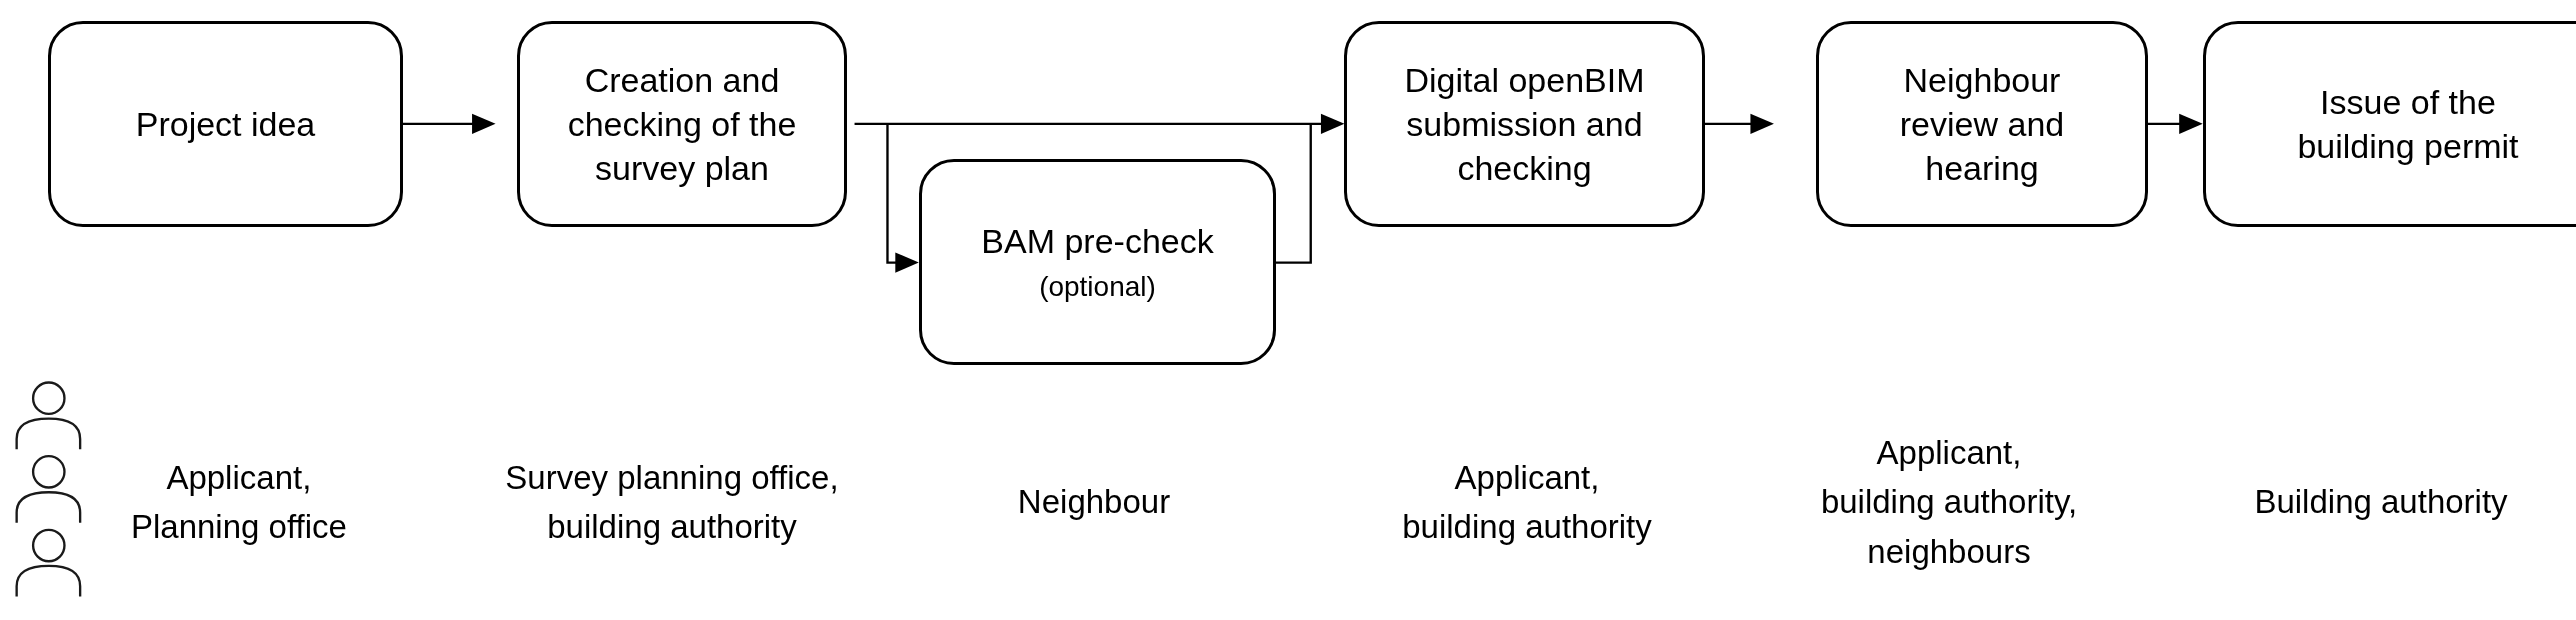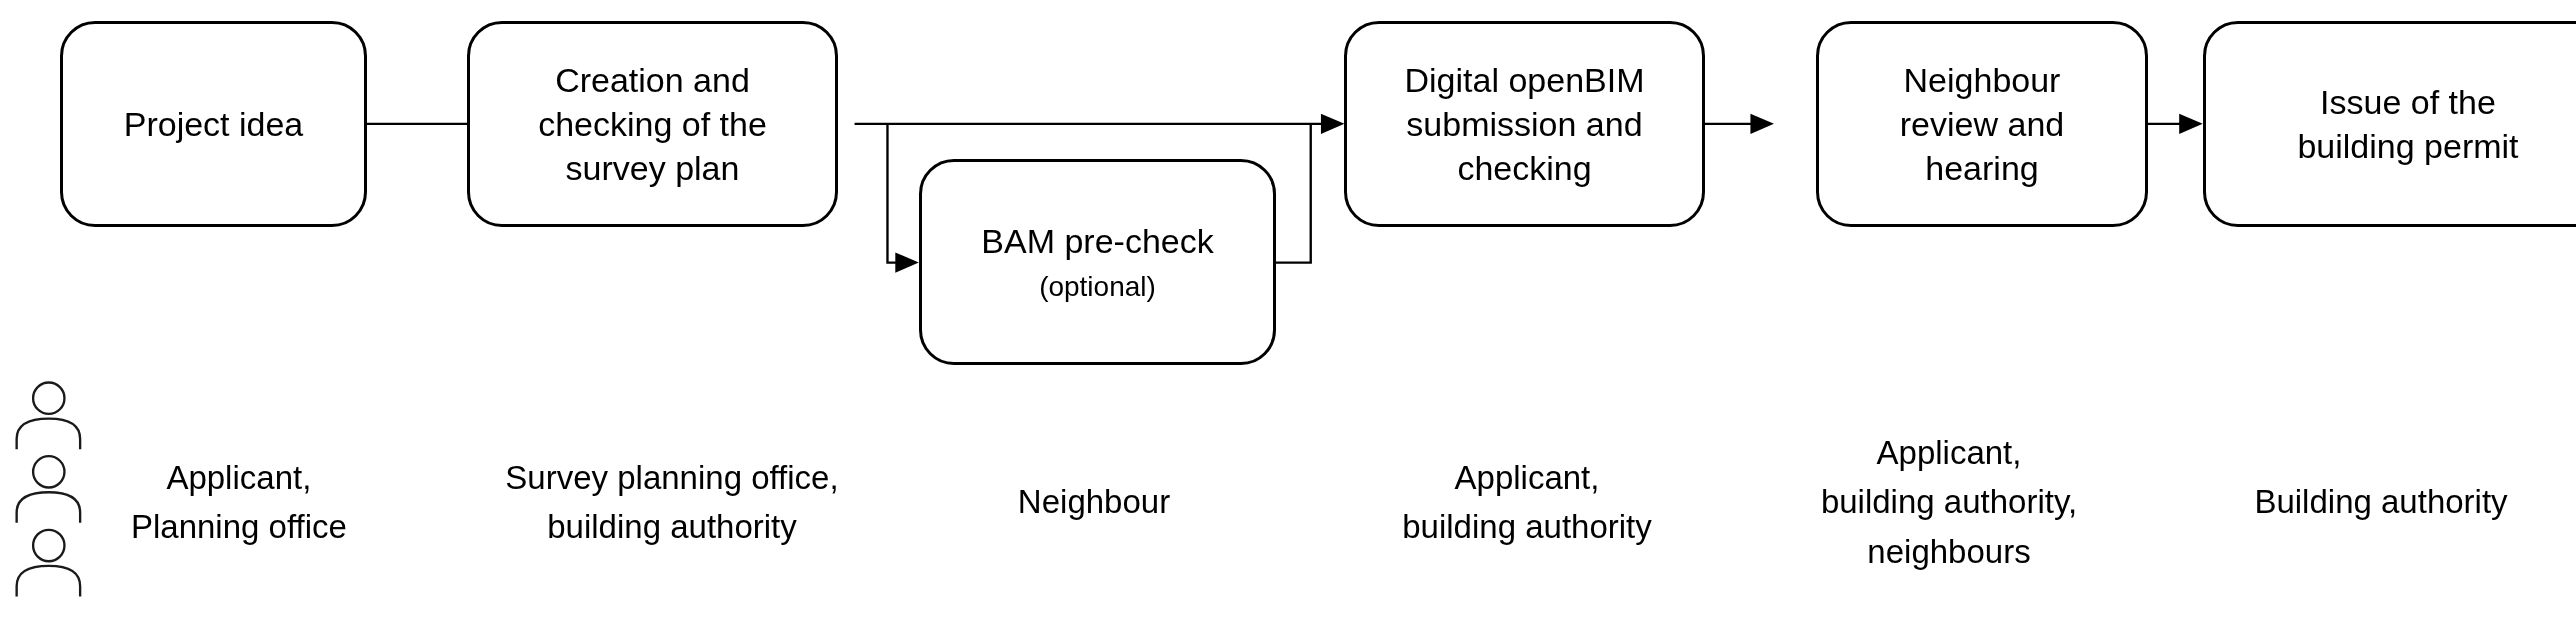--- a/index.html
+++ b/index.html
@@ -123,25 +123,25 @@
         <circle class="person" cx="62" cy="602" r="20"></circle>
         <path class="person" d="M21,667 L21,654 Q21,628 62,628 Q102,628 102,654 L102,667"></path>
       </g>
       <g>
         <circle class="person" cx="62" cy="696" r="20"></circle>
         <path class="person" d="M21,761 L21,748 Q21,722 62,722 Q102,722 102,748 L102,761"></path>
       </g>
     </g>
   </svg>
 
-  <div class="step" style="left:60px; width:307px">
+  <div class="step" style="left:48px; width:355px">
     <span class="step-label">Project idea</span>
   </div>
 
-  <div class="step" style="left:467px; width:371px">
+  <div class="step" style="left:517px; width:330px">
     <span class="step-label">Creation and
 checking of the
 survey plan</span>
   </div>
 
   <div class="step" style="left:1344px; width:361px">
     <span class="step-label">Digital openBIM
 submission and
 checking</span>
   </div>

